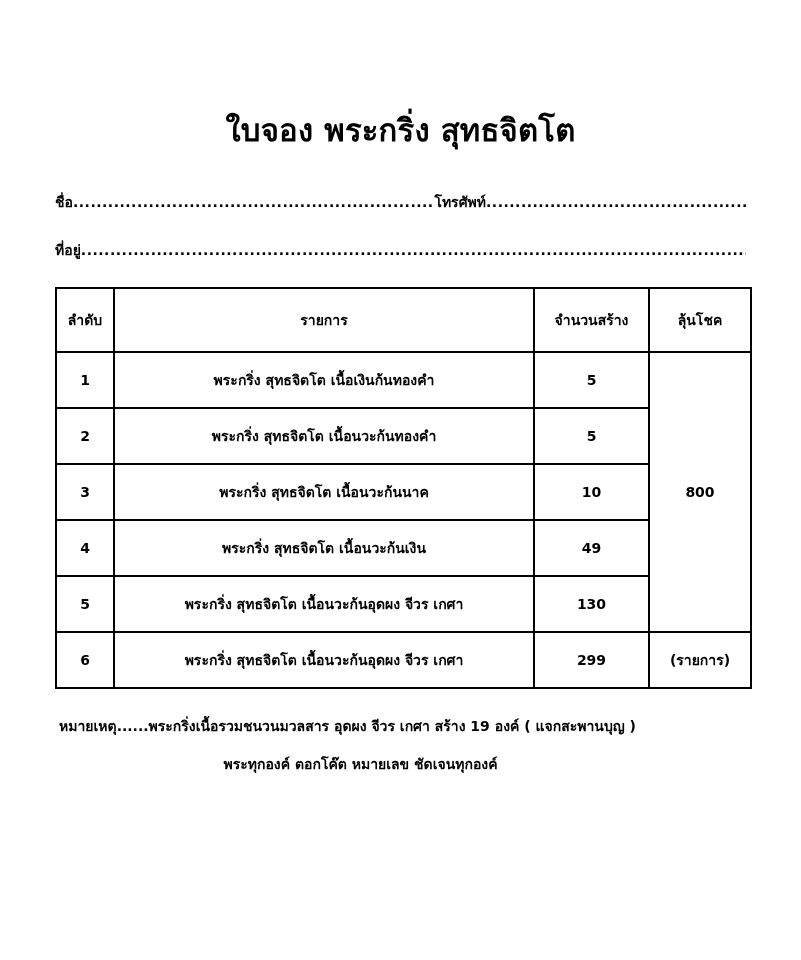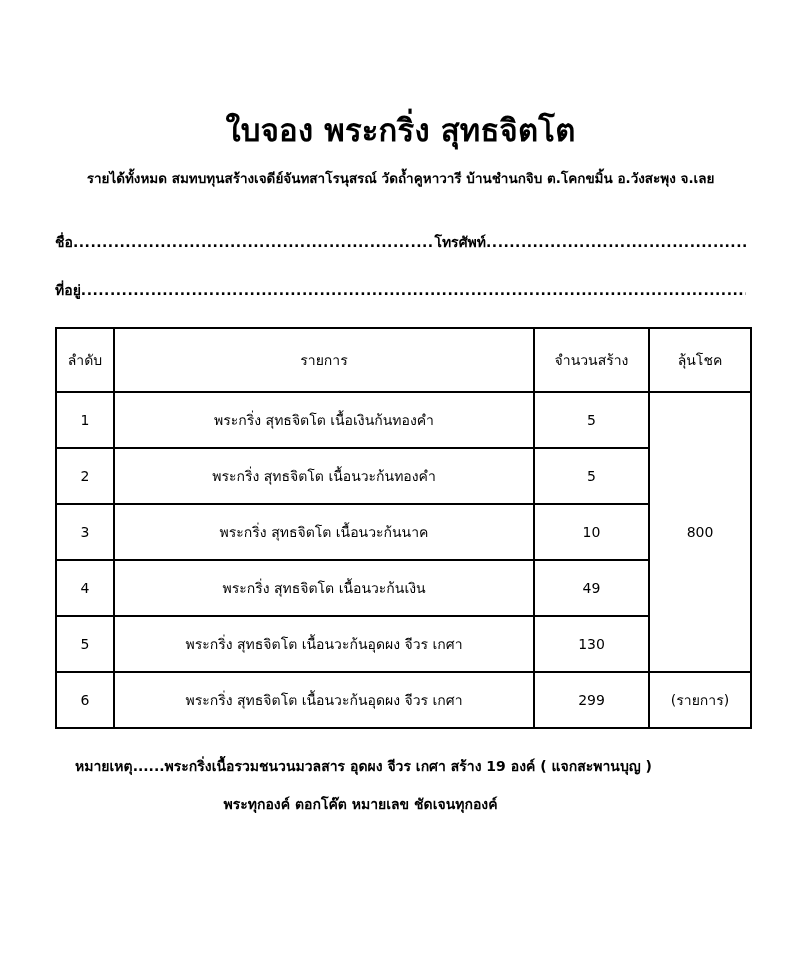--- a/index.html
+++ b/index.html
@@ -72,21 +72,21 @@
 
   table.order-table {
     width: 695px;
     margin: 22px auto 0 auto;
     border-collapse: collapse;
     table-layout: fixed;
   }
   table.order-table td, table.order-table th {
     border: 2px solid #000;
     font-size: 14px;
-    font-weight: normal;
+    font-weight: bold;
     text-align: center;
     padding: 0;
     height: 54px;
   }
   table.order-table th {
     height: 62px;
   }
   .col-no { width: 58px; }
   .col-item { width: 420px; }
   .col-qty { width: 115px; }
@@ -107,35 +107,33 @@
 
   .notes {
     margin-top: 26px;
     font-size: 14px;
     font-weight: bold;
     line-height: 1.7;
   }
   .notes .line1 {
     text-align: left;
     padding-left: 4px;
-    margin-left: 16px;
   }
   .notes .line2 {
     text-align: center;
     padding-right: 80px;
     margin-top: 14px;
   }
 </style>
 </head>
 <body>
 
 <div class="page">
 
   <div class="title">ใบจอง พระกริ่ง สุทธจิตโต</div>
-  <div class="donation-line">รายได้ทั้งหมด สมทบทุนสร้างเจดีย์จันทสาโรนุสรณ์ วัดถ้ำคูหาวารี  บ้านชำนกจิบ ต.โคกขมิ้น อ.วังสะพุง จ.เลย</div>
 
   <div class="field-block">
     <div class="field-row">
       <span class="lbl">ชื่อ</span>
       <span class="dots">..................................................................................</span>
       <span class="lbl2">โทรศัพท์</span>
       <span class="dots2">...................................................</span>
     </div>
     <div class="field-row">
       <span class="lbl">ที่อยู่</span>

